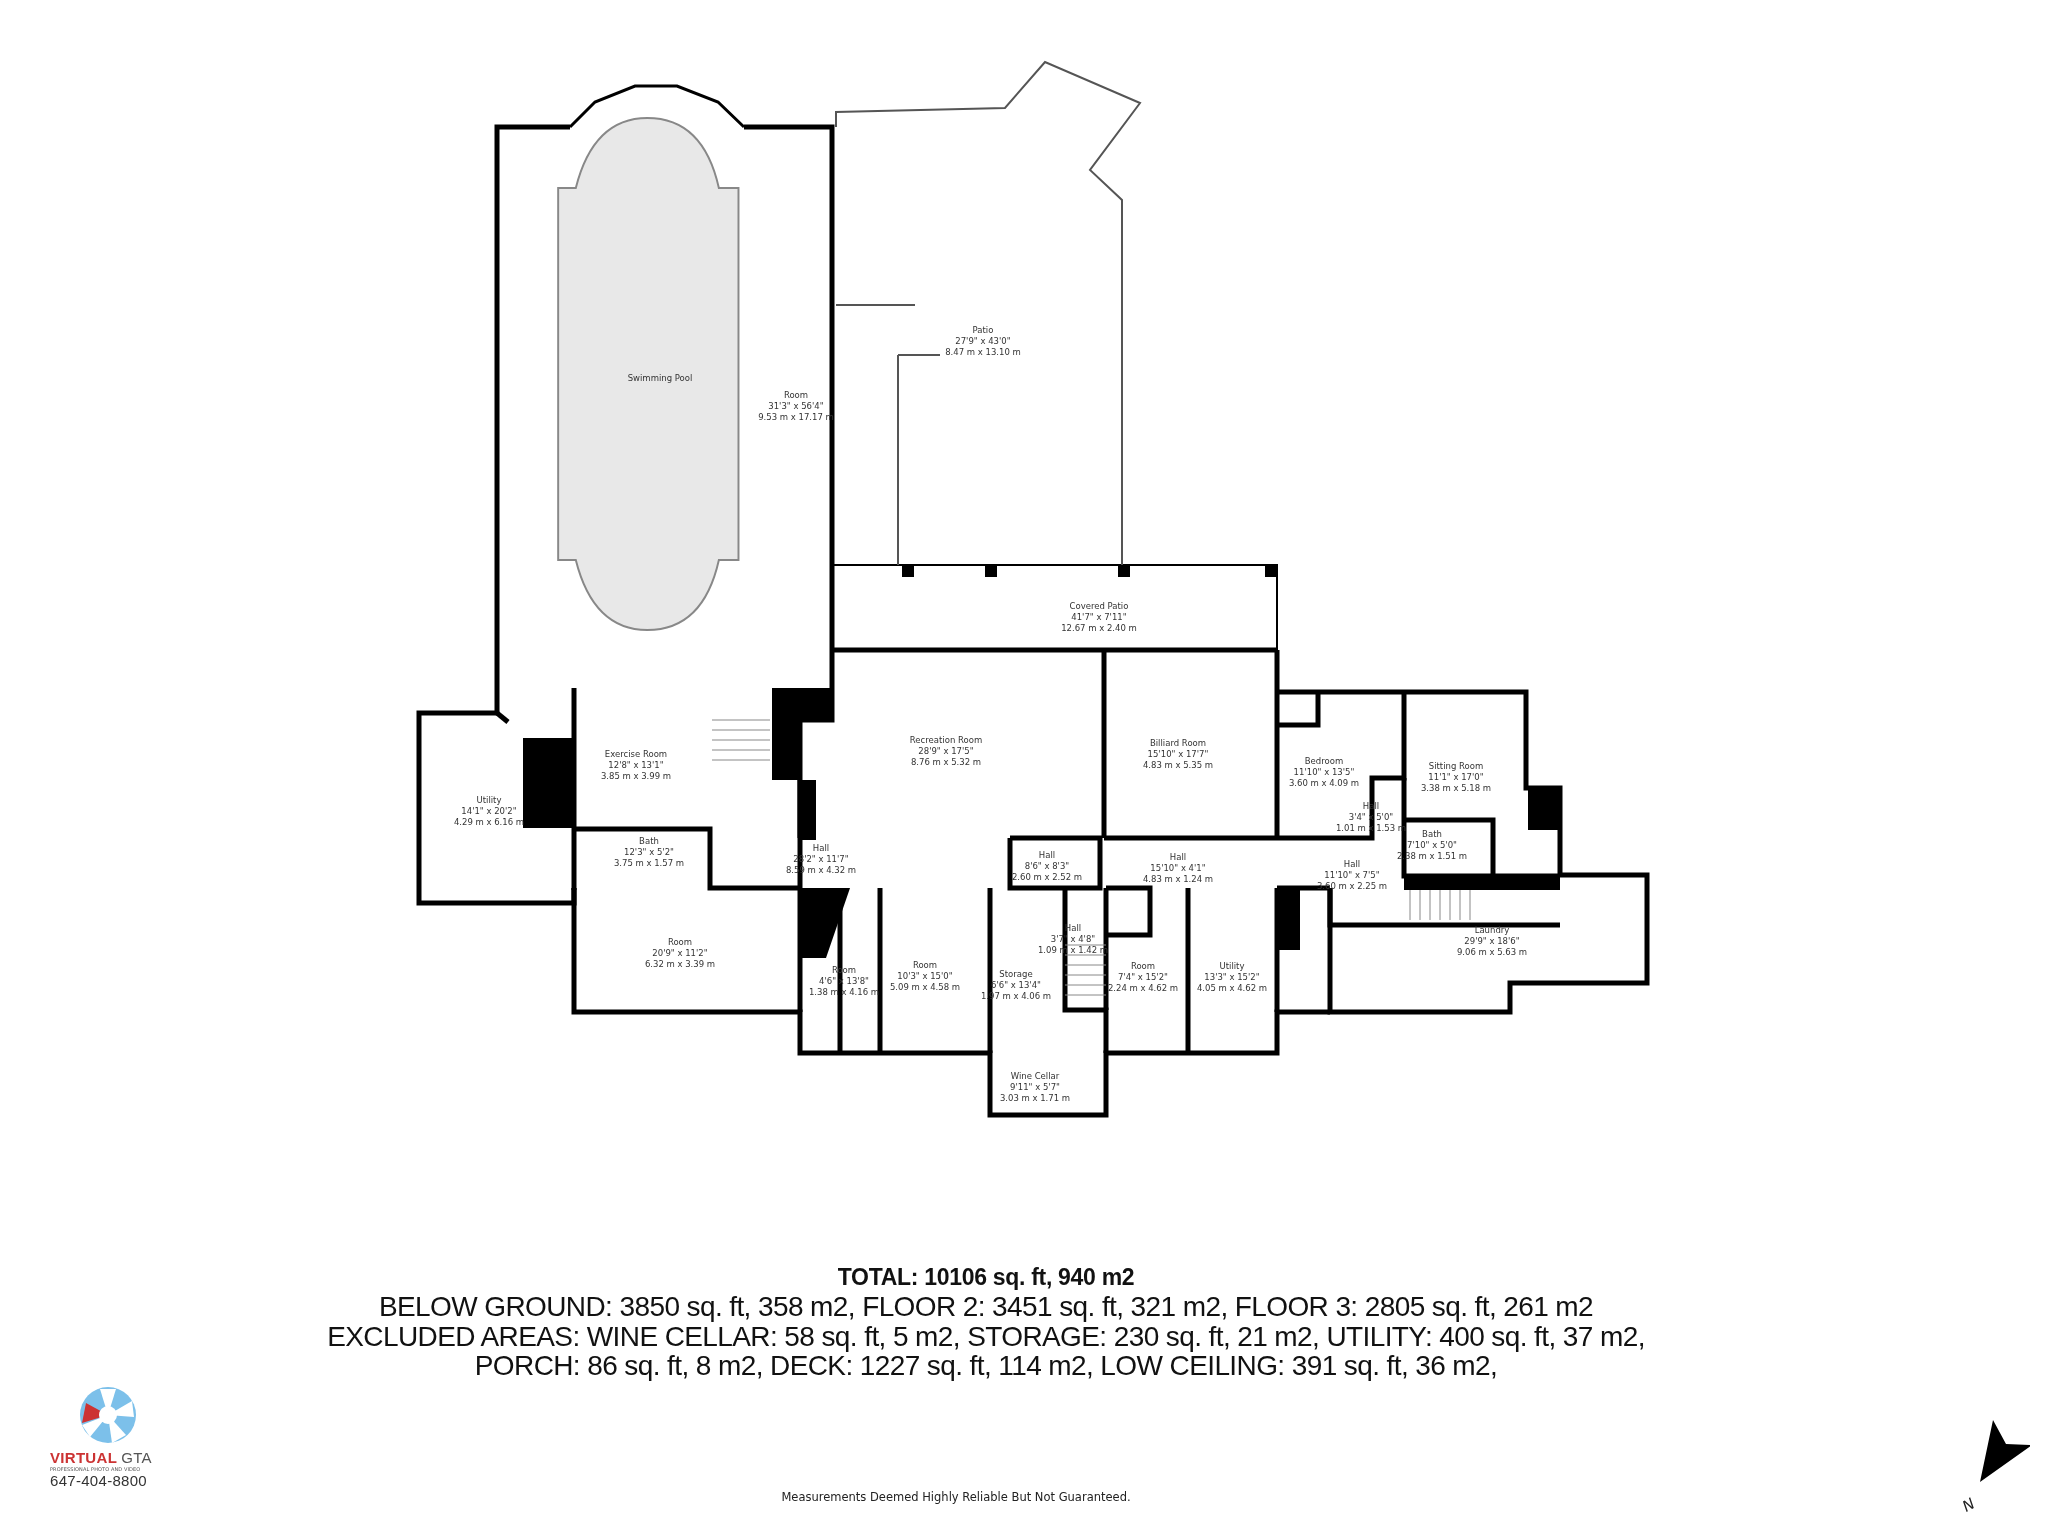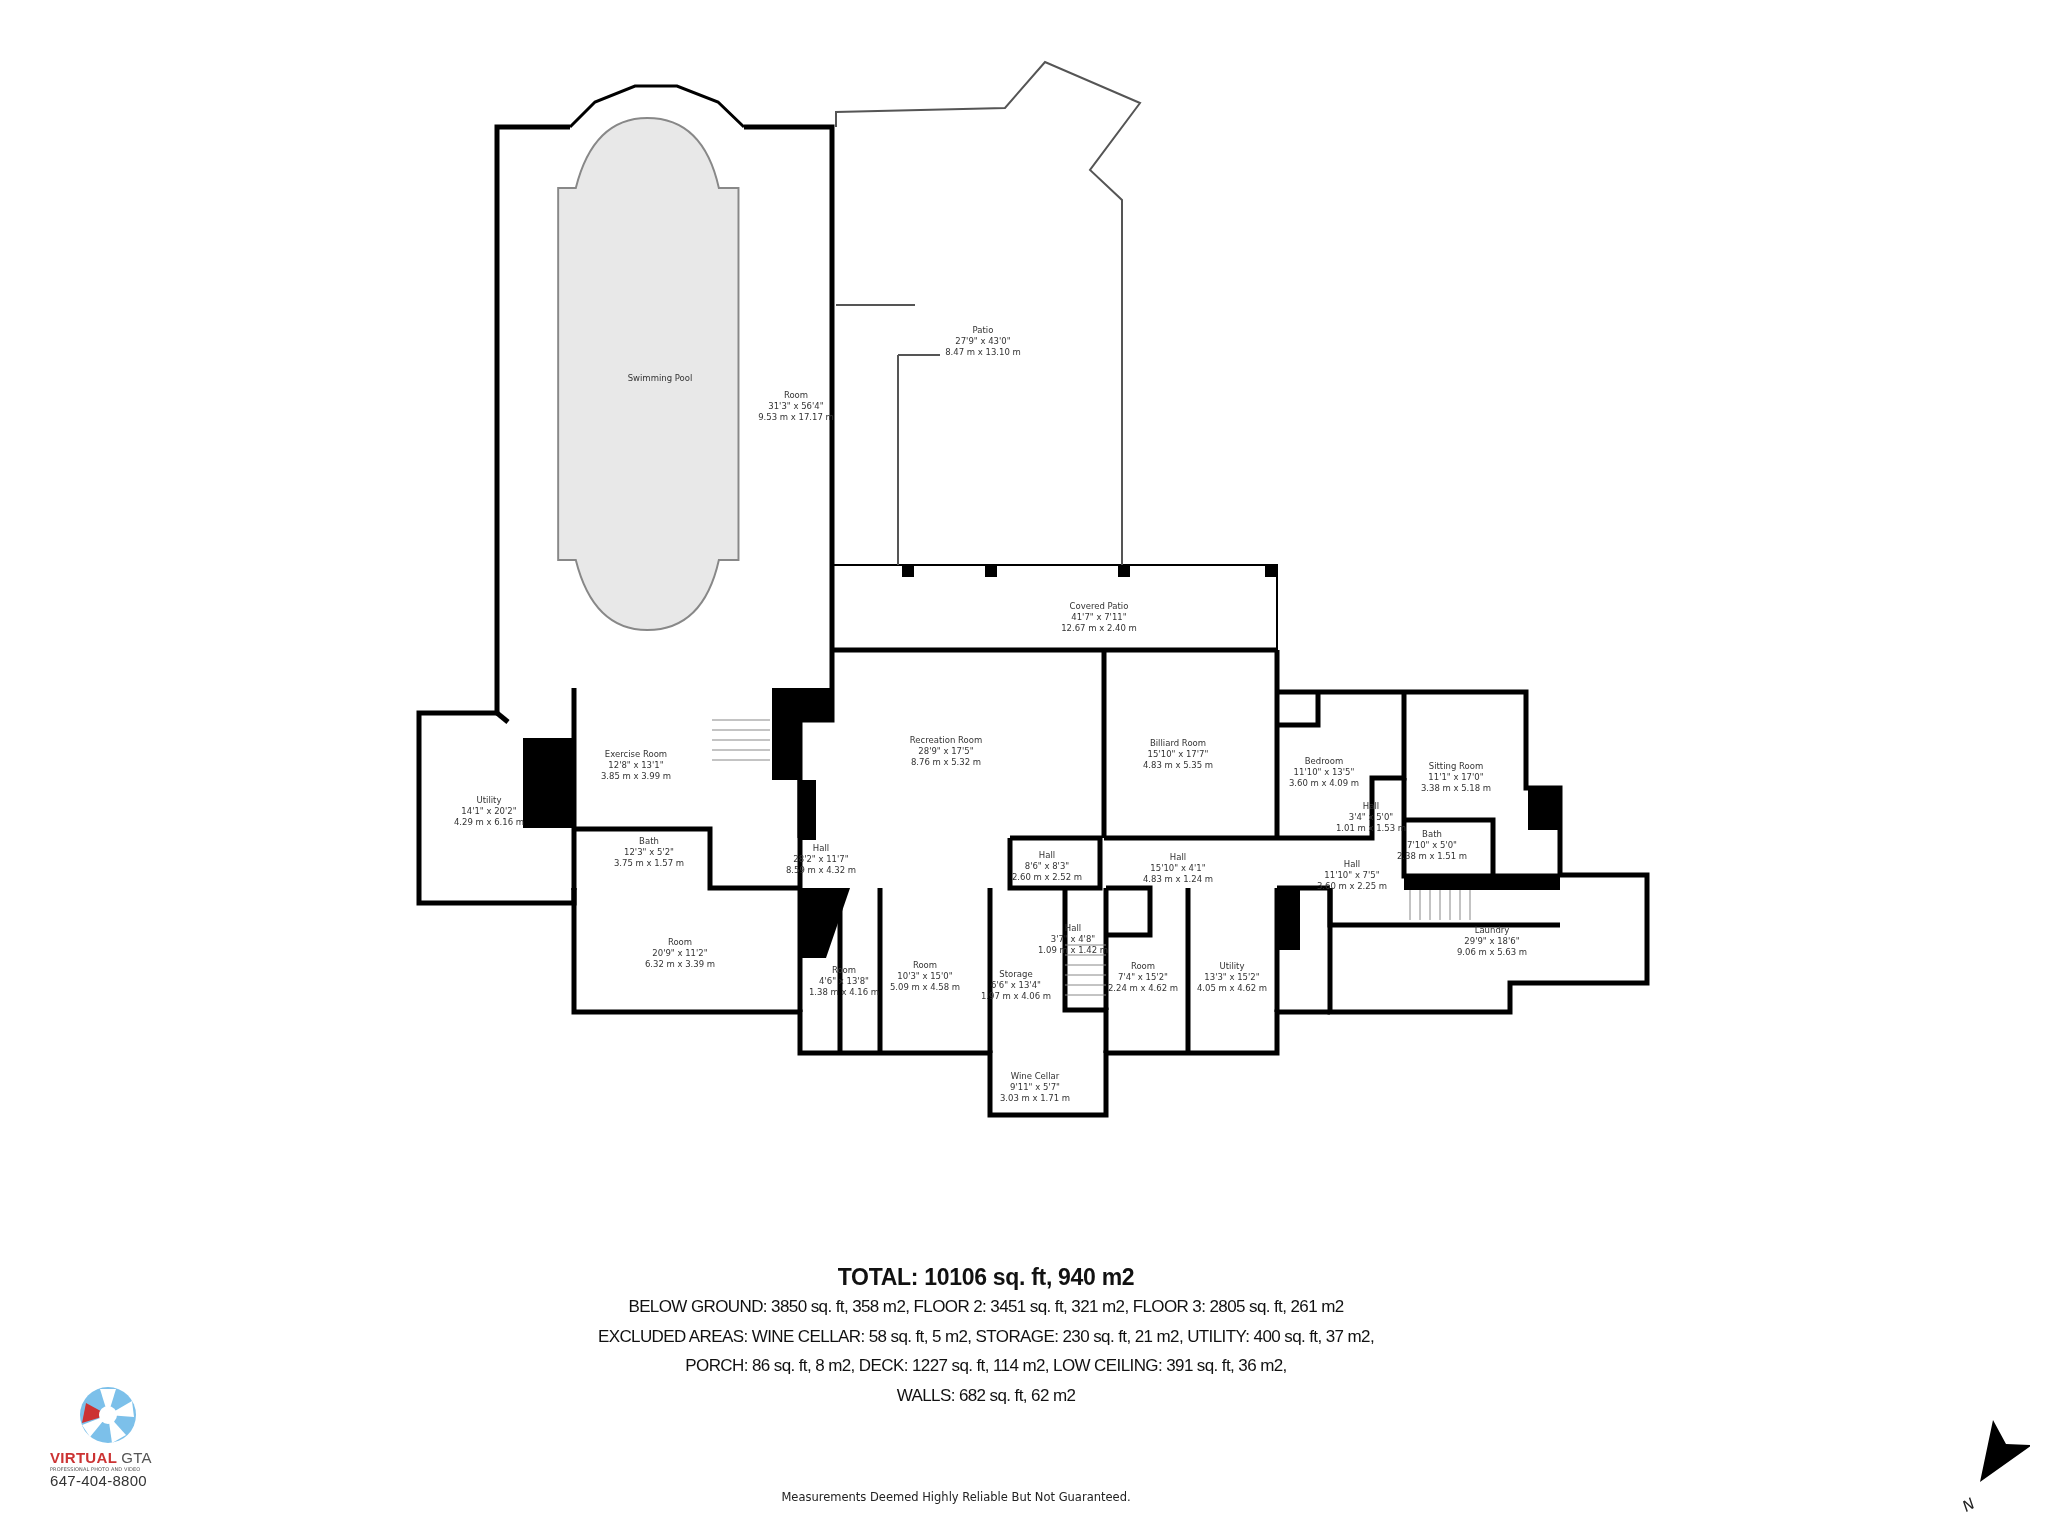--- a/index.html
+++ b/index.html
@@ -3,21 +3,21 @@
 <meta charset="utf-8">
 <style>
   html, body { margin: 0; padding: 0; background: #ffffff; }
   body { width: 2048px; height: 1536px; position: relative; overflow: hidden; font-family: "DejaVu Sans", "Liberation Sans", sans-serif; color: #222; }
   #plan { position: absolute; left: 0; top: 0; width: 2048px; height: 1536px; }
   .room-label { position: absolute; transform: translate(-50%, 0); text-align: center; font-size: 8.5px; line-height: 11px; color: #333; white-space: nowrap; }
   .room-label .name { display: block; }
   .room-label .dim { display: block; }
   #summary { position: absolute; left: 0; width: 1972px; top: 1262px; text-align: center; font-family: Liberation Sans, sans-serif; }
   #summary .total { font-weight: bold; font-size: 23px; line-height: 30px; color: #111; letter-spacing: -0.3px; }
-  #summary .line { font-size: 17px; line-height: 29.5px; color: #111; letter-spacing: -0.6px; text-align: center; }
+  #summary .line { font-size: 28px; line-height: 29.5px; color: #111; letter-spacing: -0.6px; text-align: center; }
   #disclaimer { position: absolute; top: 1490px; left: 0; width: 1912px; text-align: center; font-size: 11.5px; color: #222; }
   #logo { position: absolute; left: 50px; top: 1385px; width: 130px; text-align: left; }
   #logo .brand { font-family: "Liberation Sans", sans-serif; font-size: 15px; font-weight: bold; color: #cc3333; letter-spacing: 0.3px; }
   #logo .brand .gta { color: #555; font-weight: normal; }
   #logo .tag { font-size: 5px; color: #555; letter-spacing: 0.1px; }
   #logo .phone { font-family: "Liberation Sans", sans-serif; font-size: 15px; color: #333; letter-spacing: 0.3px; }
   #compass { position: absolute; left: 1930px; top: 1420px; width: 100px; height: 110px; }
   #compass .n { position: absolute; left: 33px; top: 76px; font-size: 15px; font-style: italic; transform: rotate(-30deg); }
 </style>
 </head>
@@ -246,21 +246,20 @@
       <span class="dim">9'11" x 5'7"</span>
       <span class="dim">3.03 m x 1.71 m</span>
     </div>
   </div>
 
 <div id="summary">
   <div class="total">TOTAL: 10106 sq. ft, 940 m2</div>
   <div class="line">BELOW GROUND: 3850 sq. ft, 358 m2, FLOOR 2: 3451 sq. ft, 321 m2, FLOOR 3: 2805 sq. ft, 261 m2</div>
   <div class="line">EXCLUDED AREAS: WINE CELLAR: 58 sq. ft, 5 m2, STORAGE: 230 sq. ft, 21 m2, UTILITY: 400 sq. ft, 37 m2,</div>
   <div class="line">PORCH: 86 sq. ft, 8 m2, DECK: 1227 sq. ft, 114 m2, LOW CEILING: 391 sq. ft, 36 m2,</div>
-  <div class="line">WALLS: 682 sq. ft, 62 m2</div>
 </div>
 
 <div id="disclaimer">Measurements Deemed Highly Reliable But Not Guaranteed.</div>
 
 <div id="logo">
   <svg width="60" height="60" viewBox="0 0 60 60" style="margin-left:28px;">
     <circle cx="30" cy="30" r="28" fill="#7cc0ea"></circle>
     <g fill="#fff">
       <polygon points="30,30 22,4 38,4"></polygon>
       <polygon points="30,30 54,16 56,32"></polygon>

